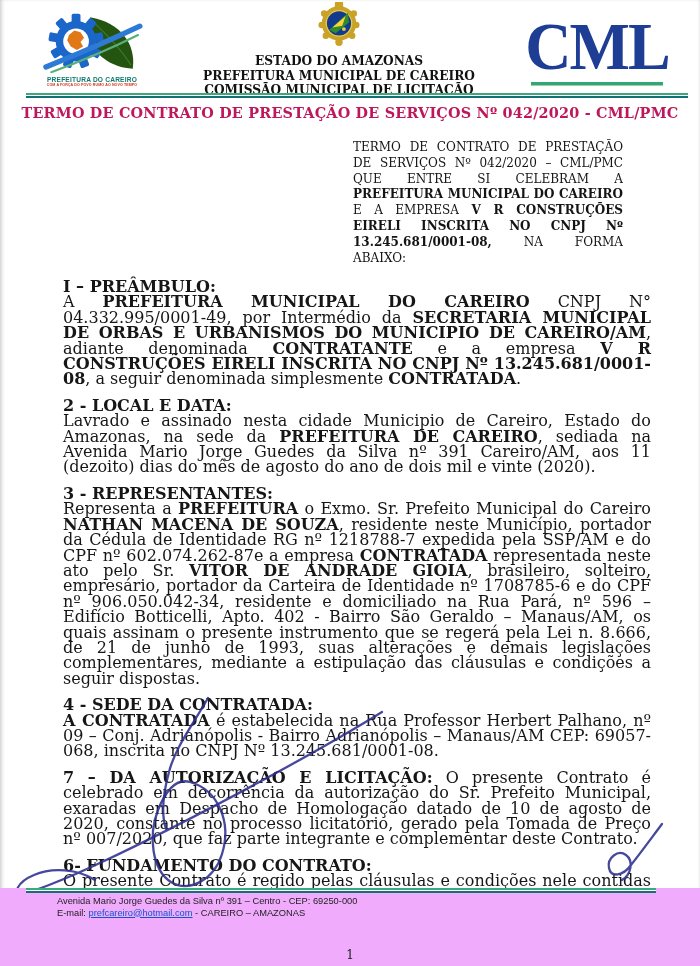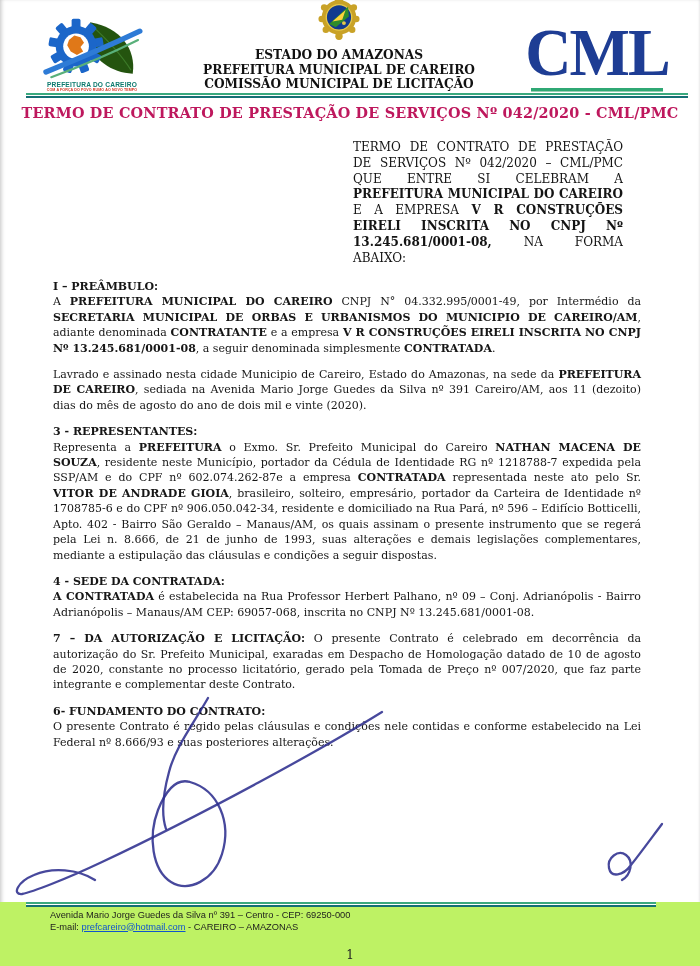--- a/index.html
+++ b/index.html
@@ -10,21 +10,21 @@
     background:#ffffff;
     overflow:hidden;
     font-family:"DejaVu Serif","Liberation Serif",serif;
     color:#1b1b1b;
     box-shadow:inset 3px 0 4px -2px rgba(0,0,0,.25), inset -2px 0 3px -2px rgba(0,0,0,.18);
   }
 
   
   .letterhead{
     position:absolute;top:6px;left:0;right:0;height:86px;
-    display:flex;align-items:flex-end;justify-content:space-between;
+    display:flex;align-items:center;justify-content:space-between;
     padding:0 28px;
     gap:40px;
   }
   .logo-left{width:128px;text-align:center;}
   .logo-left-name{font-family:"Liberation Sans",sans-serif;font-weight:bold;font-size:6.6px;color:#0d7a6e;letter-spacing:.2px;margin-top:-2px;}
   .logo-left-slogan{font-family:"Liberation Sans",sans-serif;font-weight:bold;font-size:3.6px;color:#d4321e;letter-spacing:.1px;}
   .org-block{flex:1;text-align:center;padding-top:2px;}
   .org-lines{margin-top:2px;font-weight:bold;font-size:12.2px;line-height:14.6px;color:#111;}
   .cml{width:150px;text-align:center;padding-top:2px;}
   .cml-text{
@@ -46,38 +46,39 @@
   }
 
   
   .epigraph{
     position:absolute;top:140px;left:353px;width:270px;
     font-size:12px;line-height:15.8px;text-align:justify;color:#141414;
   }
 
   
   .body-text{
-    position:absolute;top:279px;left:53px;width:588px;
-    font-size:11px;line-height:15.4px;text-align:justify;color:#161616;
+    position:absolute;top:279px;left:63px;width:588px;
+    font-size:16px;line-height:15.4px;text-align:justify;color:#161616;
   }
   .body-text section{margin-bottom:11px;}
   .body-text .h{font-weight:bold;text-align:left;}
   .body-text p{margin:0;}
   .b{font-weight:bold;}
 
   
   .sig{position:absolute;pointer-events:none;}
   .sig path{stroke:#2d2f8e;stroke-width:2.3;fill:none;stroke-linecap:round;opacity:.88;}
   .sig-big{left:4px;top:686px;}
   .sig-small{left:598px;top:818px;}
 
   
   .page-footer{
-    position:absolute;left:0;right:0;bottom:0;height:64px;background:#bef264;
+    position:absolute;left:0;right:0;bottom:0;height:78px;background:#f0abfc;
     font-family:"Liberation Sans",sans-serif;
+    padding-left:7px;
   }
   .footer-rule{position:absolute;top:0;left:26px;right:44px;height:6px;}
   .footer-rule .r1{height:2px;background:#3aa97e;}
   .footer-rule .r2{height:1px;background:#fff;}
   .footer-rule .r3{height:2px;background:#156f74;}
   .footer-line{margin-left:50px;font-size:9.3px;line-height:11.5px;color:#1d1d1d;}
   .footer-line.first{margin-top:8px;}
   .email-link{color:#1155cc;text-decoration:underline;cursor:pointer;}
   .pagenum{
     position:absolute;left:0;right:0;bottom:4px;text-align:center;
@@ -164,20 +165,21 @@
   <div class="epigraph"><span>TERMO DE CONTRATO DE PRESTAÇÃO DE SERVIÇOS Nº 042/2020 – CML/PMC QUE ENTRE SI CELEBRAM A </span><span class="b">PREFEITURA MUNICIPAL DO CAREIRO</span><span> E A EMPRESA </span><span class="b">V R CONSTRUÇÕES EIRELI INSCRITA NO CNPJ Nº 13.245.681/0001-08,</span><span> NA FORMA ABAIXO:</span></div>
 
   <div class="body-text">
 
     <section>
       <div class="h">I – PREÂMBULO:</div>
       <p><span>A </span><span class="b">PREFEITURA MUNICIPAL DO CAREIRO</span><span> CNPJ N° 04.332.995/0001-49, por Intermédio da </span><span class="b">SECRETARIA MUNICIPAL DE ORBAS E URBANISMOS DO MUNICIPIO DE CAREIRO/AM</span><span>, adiante denominada </span><span class="b">CONTRATANTE</span><span> e a empresa </span><span class="b">V R CONSTRUÇÕES EIRELI INSCRITA NO CNPJ Nº 13.245.681/0001-08</span><span>, a seguir denominada simplesmente </span><span class="b">CONTRATADA</span><span>.</span></p>
     </section>
 
     <section>
+      <div class="h">2 - LOCAL E DATA:</div>
       <p><span>Lavrado e assinado nesta cidade Municipio de Careiro, Estado do Amazonas, na sede da </span><span class="b">PREFEITURA DE CAREIRO</span><span>, sediada na Avenida Mario Jorge Guedes da Silva nº 391 Careiro/AM, aos 11 (dezoito) dias do mês de agosto do ano de dois mil e vinte (2020).</span></p>
     </section>
 
     <section>
       <div class="h">3 - REPRESENTANTES:</div>
       <p><span>Representa a </span><span class="b">PREFEITURA</span><span> o Exmo. Sr. Prefeito Municipal do Careiro </span><span class="b">NATHAN MACENA DE SOUZA</span><span>, residente neste Município, portador da Cédula de Identidade RG nº 1218788-7 expedida pela SSP/AM e do CPF nº 602.074.262-87e a empresa </span><span class="b">CONTRATADA</span><span> representada neste ato pelo Sr. </span><span class="b">VITOR DE ANDRADE GIOIA</span><span>, brasileiro, solteiro, empresário, portador da Carteira de Identidade nº 1708785-6 e do CPF nº 906.050.042-34, residente e domiciliado na Rua Pará, nº 596 – Edifício Botticelli, Apto. 402 - Bairro São Geraldo – Manaus/AM, os quais assinam o presente instrumento que se regerá pela Lei n. 8.666, de 21 de junho de 1993, suas alterações e demais legislações complementares, mediante a estipulação das cláusulas e condições a seguir dispostas.</span></p>
     </section>
 
     <section>
       <div class="h">4 - SEDE DA CONTRATADA:</div>

